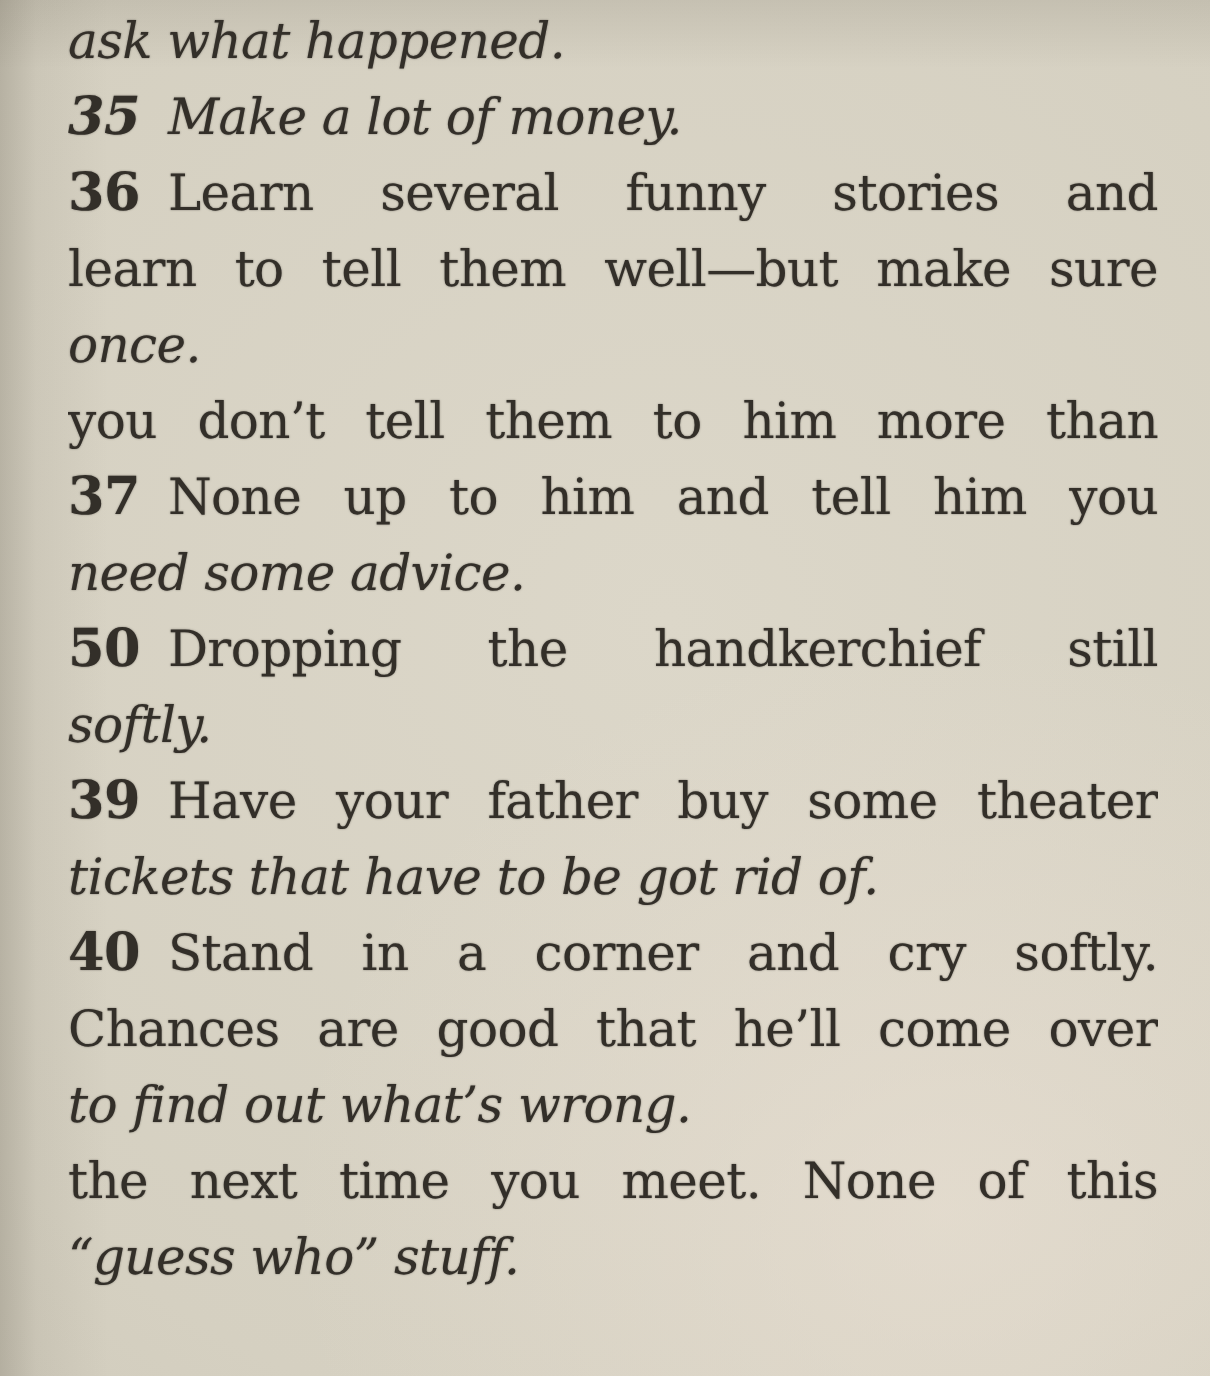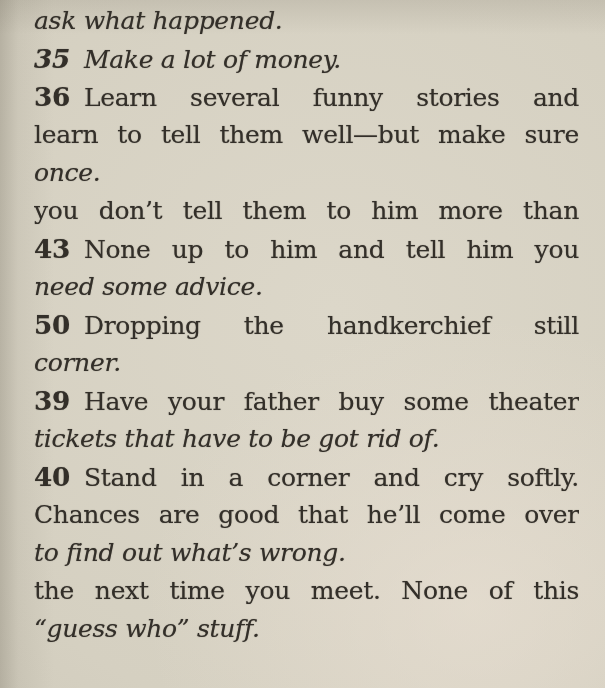--- a/index.html
+++ b/index.html
@@ -52,25 +52,25 @@
 
   <div class="line last"><span>ask what happened.</span></div>
 
   <div class="line last"><span class="num">35</span><span>Make a lot of money.</span></div>
 
   <div class="line"><span class="num">36</span><span>Learn several funny stories and</span></div>
   <div class="line"><span>learn to tell them well—but make sure</span></div>
   <div class="line last"><span>once.</span></div>
   <div class="line"><span>you don’t tell them to him more than</span></div>
 
-  <div class="line"><span class="num">43</span><span>None up to him and tell him you</span></div>
+  <div class="line"><span class="num">37</span><span>None up to him and tell him you</span></div>
   <div class="line last"><span>need some advice.</span></div>
 
   <div class="line"><span class="num">50</span><span>Dropping the handkerchief still</span></div>
-  <div class="line last"><span>corner.</span></div>
+  <div class="line last"><span>softly.</span></div>
 
   <div class="line"><span class="num">39</span><span>Have your father buy some theater</span></div>
   <div class="line last"><span>tickets that have to be got rid of.</span></div>
 
   <div class="line"><span class="num">40</span><span>Stand in a corner and cry softly.</span></div>
   <div class="line"><span>Chances are good that he’ll come over</span></div>
   <div class="line last"><span>to find out what’s wrong.</span></div>
 
   <div class="line"><span>the next time you meet. None of this</span></div>
   <div class="line last"><span>“guess who” stuff.</span></div>

